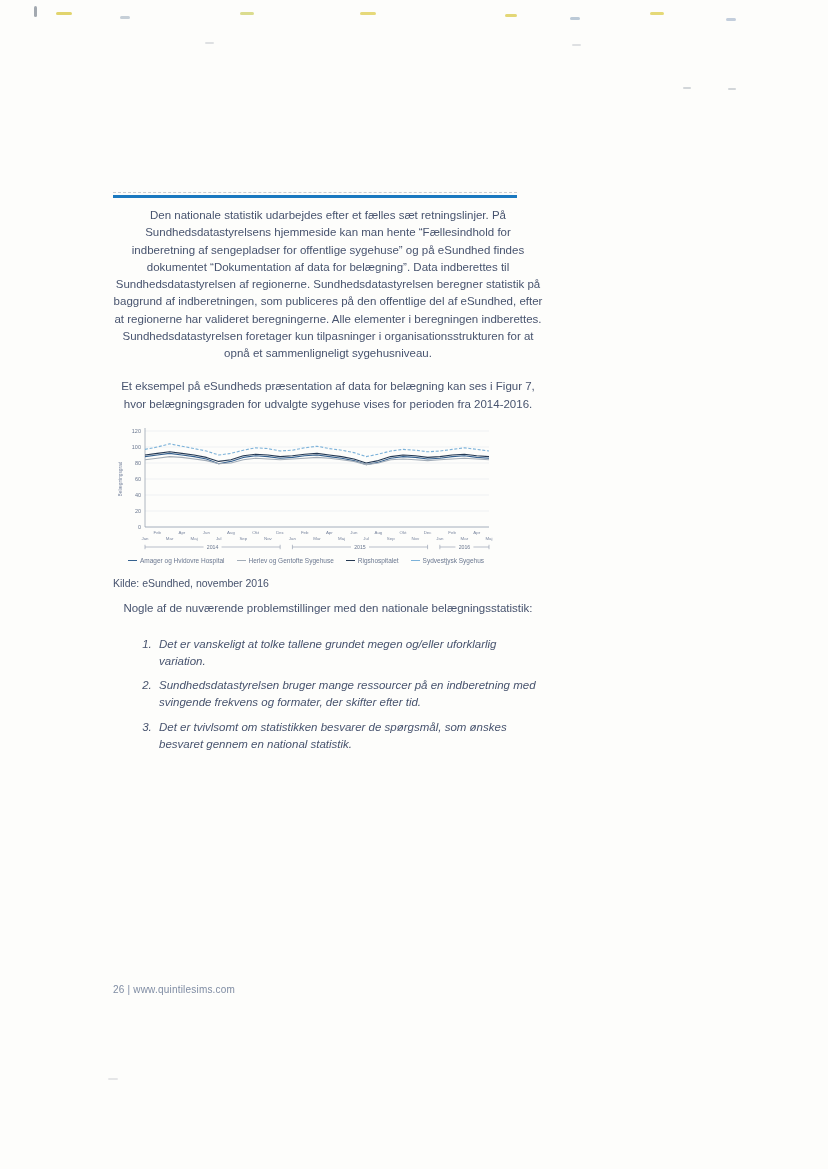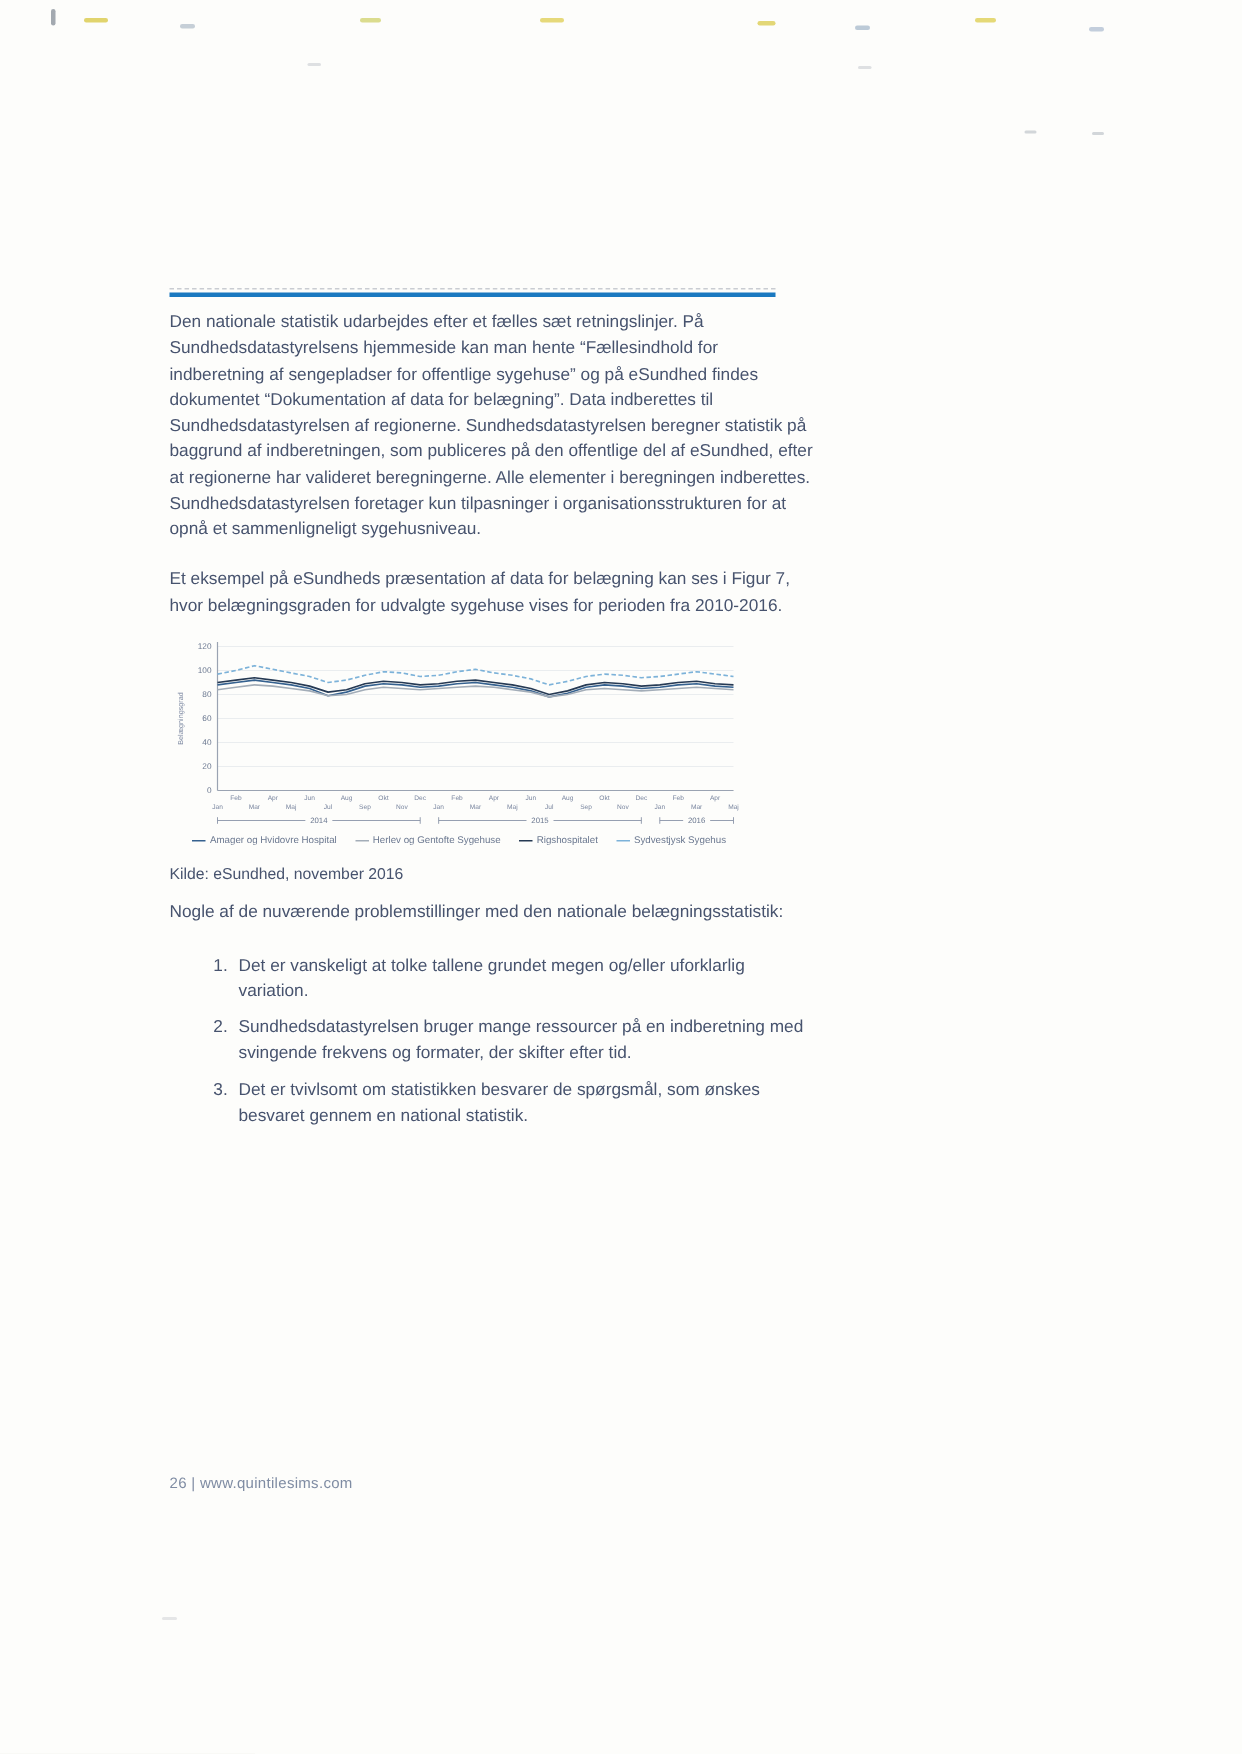--- a/index.html
+++ b/index.html
@@ -36,21 +36,21 @@
     background:#1b79c0;
   }
   .heading {
     margin-top:6px;
     color:#2e7fba;
     font-size:15px;
     font-weight:500;
     letter-spacing:.1px;
   }
   .heading .num { display:inline-block; width:26px; }
-  .para { margin-top:9px; }
+  .para { margin-top:9px;text-align:center; }
   .para + .para { margin-top:16px; }
   .fig-caption { margin-top:18px; font-size:11px; }
 
   .figure {
     margin-top:8px;
     margin-left:2px;
     width:382px;
   }
   .figure svg { display:block; width:382px; height:133px; }
   .legend-row {
@@ -66,21 +66,21 @@
   .legend-mark { display:inline-block; width:9px; height:1.6px; background:#555; }
 
   .source-line { margin-top:10px; font-size:10.5px; }
 
   .problems-intro { }
   ol.problem-list {
     margin-top:18px;
     margin-left:28px;
     padding-left:14px;
   }
-  ol.problem-list li { margin-bottom:7px; padding-left:4px; }
+  ol.problem-list li { margin-bottom:7px; padding-left:4px;font-style:italic; }
 
   .footer {
     position:absolute;
     left:113px; top:984px;
     font-size:10px;
     color:#7f8ca3;
     letter-spacing:.2px;
   }
 </style>
 </head>
@@ -104,21 +104,21 @@
   <div class="artifact" style="left:108px;top:1078px;width:10px;height:2px;background:#d5d7da;opacity:.6;"></div>
 
   <div class="content">
 
     <div class="rule-remnant"></div>
     <div class="blue-rule"></div>
 
 
     <p class="para">Den nationale statistik udarbejdes efter et fælles sæt retningslinjer. På Sundhedsdatastyrelsens hjemmeside kan man hente “Fællesindhold for indberetning af sengepladser for offentlige sygehuse” og på eSundhed findes dokumentet “Dokumentation af data for belægning”. Data indberettes til Sundhedsdatastyrelsen af regionerne. Sundhedsdatastyrelsen beregner statistik på baggrund af indberetningen, som publiceres på den offentlige del af eSundhed, efter at regionerne har valideret beregningerne. Alle elementer i beregningen indberettes. Sundhedsdatastyrelsen foretager kun tilpasninger i organisationsstrukturen for at opnå et sammenligneligt sygehusniveau.</p>
 
-    <p class="para">Et eksempel på eSundheds præsentation af data for belægning kan ses i Figur 7, hvor belægningsgraden for udvalgte sygehuse vises for perioden fra 2010-2016.</p>
+    <p class="para">Et eksempel på eSundheds præsentation af data for belægning kan ses i Figur 7, hvor belægningsgraden for udvalgte sygehuse vises for perioden fra 2014-2016.</p>
 
 
     <div class="figure">
       <svg id="chart-svg" viewBox="0 0 382 133" xmlns="http://www.w3.org/2000/svg">
           <line x1="30" y1="106" x2="374" y2="106" stroke="#e3e7eb" stroke-width="0.5"></line>
           <text x="26" y="107.9" text-anchor="end" font-size="5.5" fill="#6b7890">0</text>
           <line x1="30" y1="90" x2="374" y2="90" stroke="#e3e7eb" stroke-width="0.5"></line>
           <text x="26" y="91.9" text-anchor="end" font-size="5.5" fill="#6b7890">20</text>
           <line x1="30" y1="74" x2="374" y2="74" stroke="#e3e7eb" stroke-width="0.5"></line>
           <text x="26" y="75.9" text-anchor="end" font-size="5.5" fill="#6b7890">40</text>

